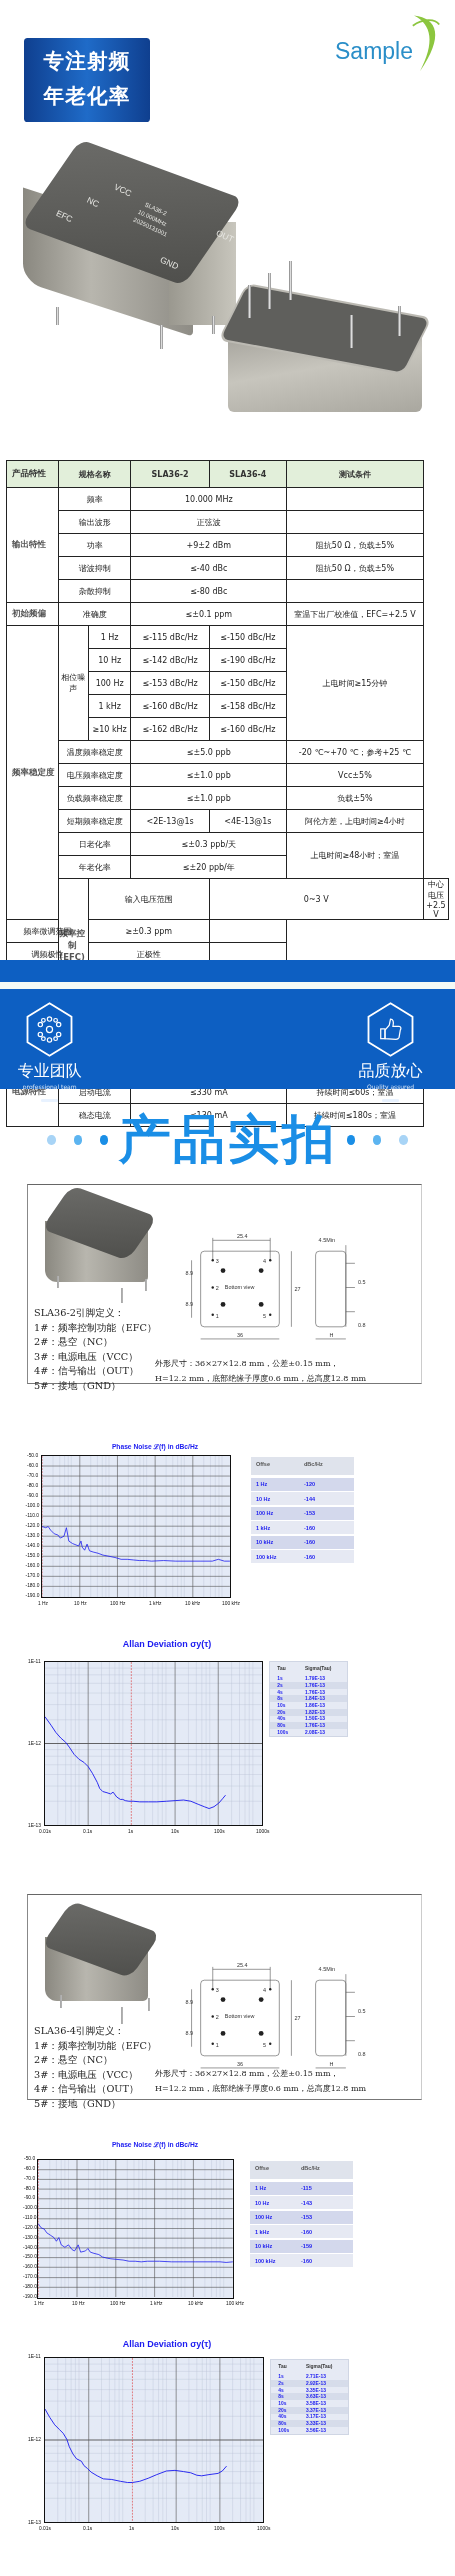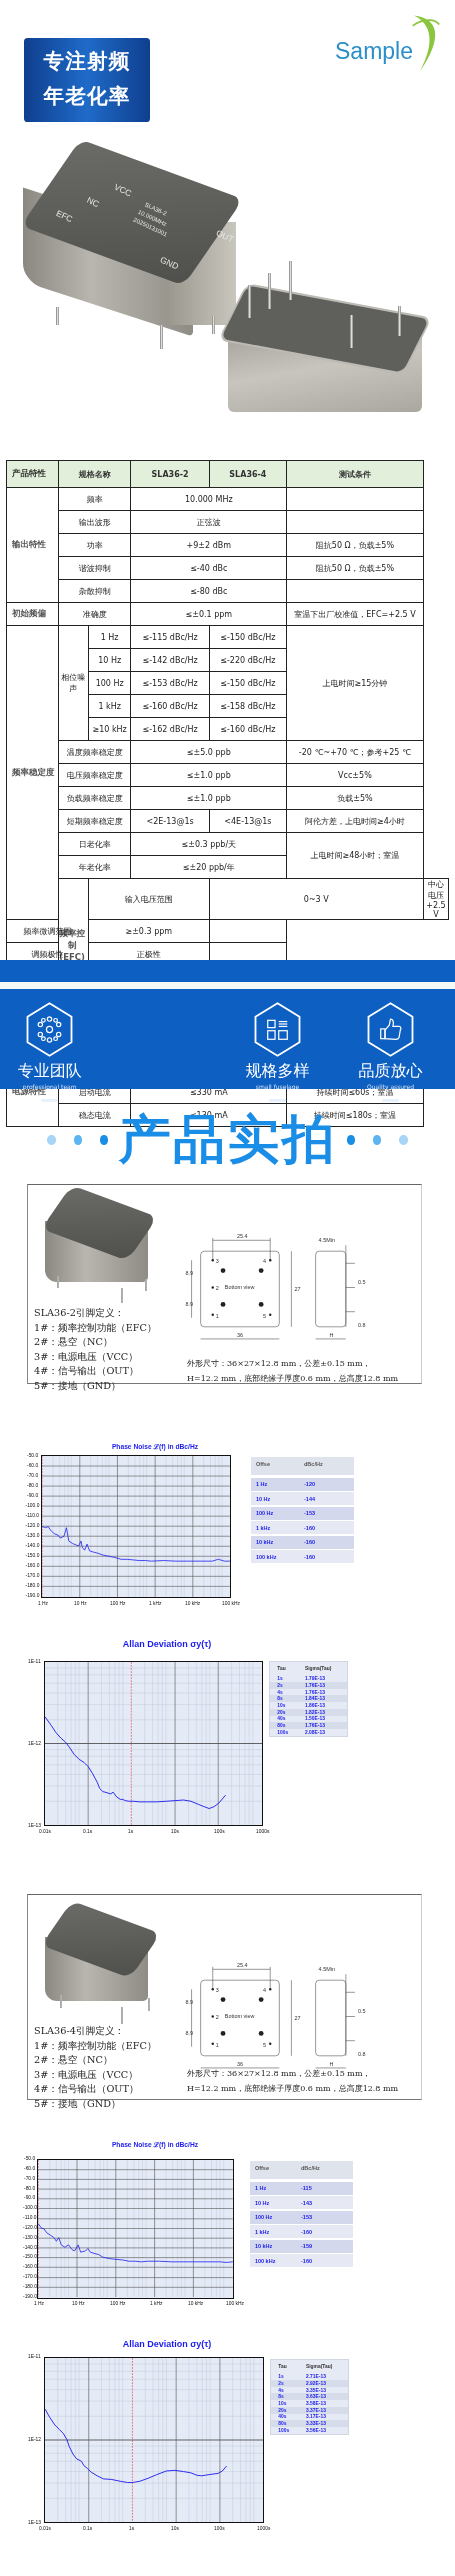--- a/index.html
+++ b/index.html
@@ -43,21 +43,21 @@
 
   
   .sec-title { position: absolute; left: 0; top: 1105px; width: 455px; height: 67px; text-align: center; }
   .sec-title-text { display: inline-block; font-size: 52px; font-weight: bold; color: #1a8ee6; vertical-align: middle; letter-spacing: 2.4px; }
   .dot { display: inline-block; width: 8.5px; height: 9.7px; border-radius: 50%; vertical-align: middle; margin: 0 7.3px; }
 
   
   .card { position: absolute; left: 27px; width: 395px; border-left: 1.2px solid #888; border-right: 1.2px solid #ccc; border-top: 1.2px solid #666; border-bottom: 1.8px solid #777; background: #fff; }
   .card-photo { position: absolute; left: 11px; top: 12px; width: 134px; height: 109px; }
   .pins-list { position: absolute; left: 6px; font-family: "DejaVu Serif", serif; font-size: 9.7px; line-height: 14.6px; color: #222; }
-  .dim-text { position: absolute; left: 127px; font-family: "DejaVu Serif", serif; font-size: 8px; line-height: 14.6px; color: #222; margin-left: 32px; }
+  .dim-text { position: absolute; left: 127px; font-family: "DejaVu Serif", serif; font-size: 8px; line-height: 14.6px; color: #222; }
   .drawing { position: absolute; left: 157px; top: 42px; width: 237px; height: 121px; }
 
   
   .chart-title { position: absolute; font-family: "Liberation Sans", sans-serif; font-weight: bold; color: #1c1cf0; text-align: center; }
   .plot { position: absolute; background: #e4eaf6; border: 1.2px solid #111; }
   .ylab, .xlab { position: absolute; font-family: "Liberation Sans", sans-serif; font-size: 4.9px; color: #111; }
   .pn-table { position: absolute; font-family: "Liberation Sans", sans-serif; font-weight: bold; font-size: 5.5px; }
   .pn-row { display: flex; height: 12.7px; align-items: center; margin-bottom: 1.8px; color: #1c1cf0; }
   .pn-row span { display: inline-block; }
   .pn-head { color: #555; background: #dfe3ec; height: 18px; margin-bottom: 3px; align-items: flex-start; padding-top: 3.6px; }
@@ -168,21 +168,21 @@
       <td class="cat" rowspan="12">频率稳定度</td>
       <td class="sub" rowspan="5">相位噪声</td>
       <td>1 Hz</td>
       <td>≤-115 dBc/Hz</td>
       <td>≤-150 dBc/Hz</td>
       <td rowspan="5">上电时间≥15分钟</td>
     </tr>
     <tr>
       <td>10 Hz</td>
       <td>≤-142 dBc/Hz</td>
-      <td>≤-220 dBc/Hz</td>
+      <td>≤-190 dBc/Hz</td>
     </tr>
     <tr>
       <td>100 Hz</td>
       <td>≤-153 dBc/Hz</td>
       <td>≤-150 dBc/Hz</td>
     </tr>
     <tr>
       <td>1 kHz</td>
       <td>≤-160 dBc/Hz</td>
       <td>≤-158 dBc/Hz</td>
@@ -307,38 +307,20 @@
               <circle cx="50" cy="60" r="3"></circle>
           </g>
         </svg>
       </div>
       <div class="feat-title">专业团队</div>
       <div class="feat-sub">professional team</div>
       <div class="feat-bar"></div>
     </div>
 
 
-    <div class="feat" style="left:229px;">
-      <div class="hex">
-        <svg width="49" height="55" viewBox="0 0 80 90">
-          <polygon points="40,2 76,24 76,66 40,88 4,66 4,24" fill="none" stroke="#fff" stroke-width="3"></polygon>
-          <g stroke="#fff" stroke-width="2" fill="none">
-            <rect x="24" y="30" width="12" height="12"></rect>
-            <line x1="42" y1="32" x2="56" y2="32"></line>
-              <line x1="42" y1="36" x2="56" y2="36"></line>
-              <line x1="42" y1="40" x2="56" y2="40"></line>
-            <rect x="24" y="47" width="12" height="14"></rect>
-              <rect x="42" y="47" width="14" height="14"></rect>
-          </g>
-        </svg>
-      </div>
-      <div class="feat-title">规格多样</div>
-      <div class="feat-sub">small fuselage</div>
-      <div class="feat-bar"></div>
-    </div>
 
     <div class="feat" style="left:342px;">
       <div class="hex">
         <svg width="49" height="55" viewBox="0 0 80 90">
           <polygon points="40,2 76,24 76,66 40,88 4,66 4,24" fill="none" stroke="#fff" stroke-width="3"></polygon>
           <g stroke="#fff" stroke-width="2" fill="none">
             <rect x="24" y="44" width="7" height="16"></rect>
             <path d="M31 46 L38 38 L40 28 C44 28 46 32 44 40 L54 40 C57 40 58 43 56 46 L54 58 C53 60 51 61 49 61 L31 60 Z"></path>
           </g>
         </svg>

